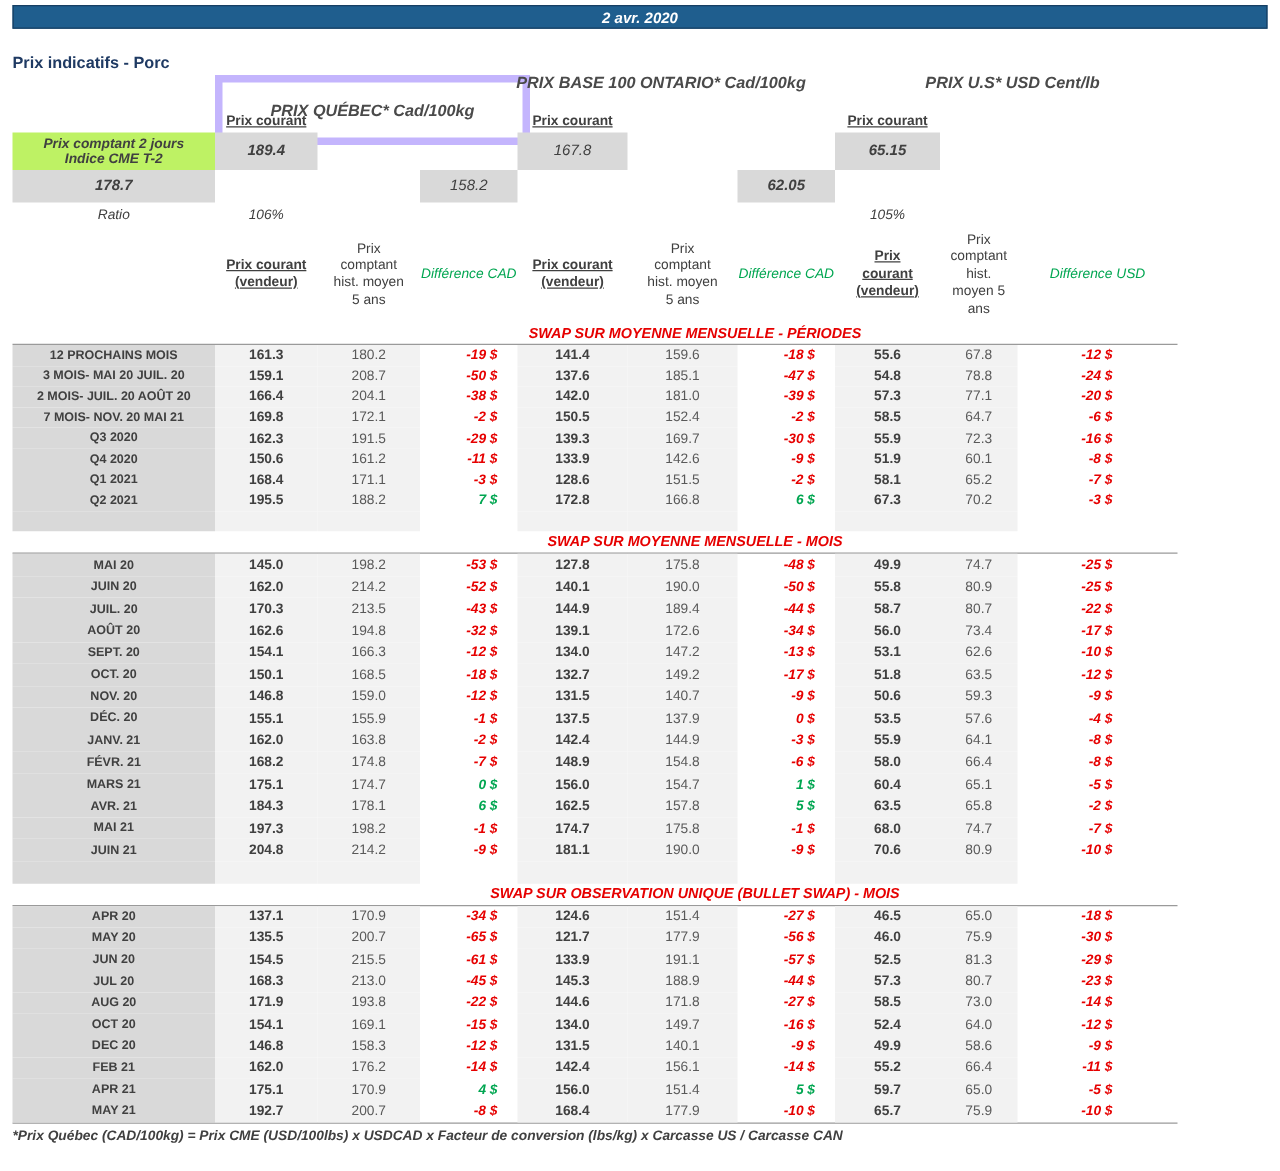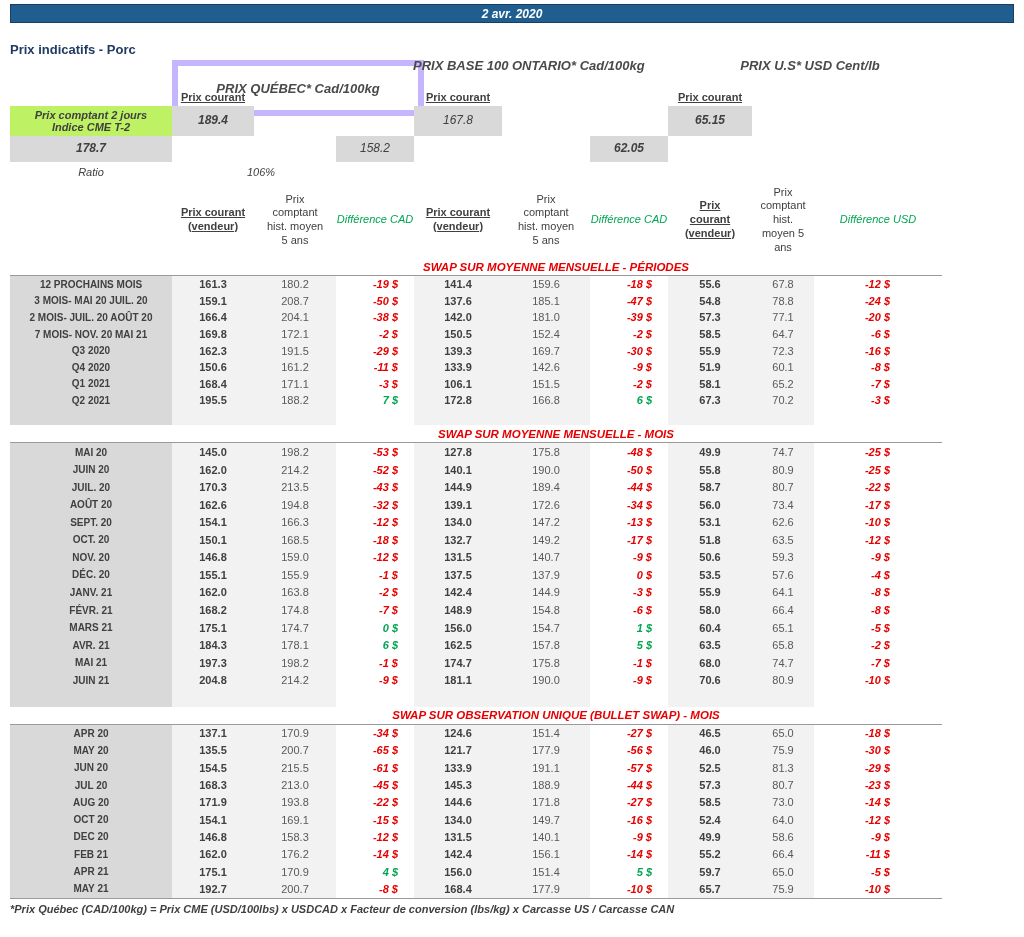--- a/index.html
+++ b/index.html
@@ -22,21 +22,21 @@
   .cell{display:flex;align-items:center;justify-content:center;font-size:11px;line-height:1.1;}
 
   .pc-row{height:18px;}
   .pc{font-weight:bold;text-decoration:underline;color:#404040;}
 
   .spot-r1{height:30px;}
   .spot-r2{height:26px;}
   .spot-lab{background:#bef264;font-weight:bold;font-style:italic;flex-direction:column;}
   .spot-val{background:#d9d9d9;font-style:italic;font-size:12px;}
   .b{font-weight:bold;}
-  .ratio-row{height:20px;gap:48px;}
+  .ratio-row{height:20px;}
   .it{font-style:italic;}
 
   .headers{height:76px;}
   .hdr{text-align:center;line-height:1.25;}
   .hdr .u{text-decoration:underline;font-weight:bold;}
   .hdr-hist span{display:inline-block;width:64px;}
   .hdr-hist-us span{display:inline-block;width:48px;}
   .hdr-cour-us span{display:inline-block;width:56px;text-decoration:underline;font-weight:bold;}
   .diff-hdr{color:#00a651;font-style:italic;}
 
@@ -227,21 +227,21 @@
             <div class="cell d neg">-9 $</div>
             <div class="cell v pairbg">51.9</div>
             <div class="cell h pairbg">60.1</div>
             <div class="cell d us neg">-8 $</div>
           </div>
           <div class="grid row">
             <div class="cell lab">Q1 2021</div>
             <div class="cell v pairbg">168.4</div>
             <div class="cell h pairbg">171.1</div>
             <div class="cell d neg">-3 $</div>
-            <div class="cell v pairbg">106.1</div>
+            <div class="cell v pairbg">128.6</div>
             <div class="cell h pairbg">151.5</div>
             <div class="cell d neg">-2 $</div>
             <div class="cell v pairbg">58.1</div>
             <div class="cell h pairbg">65.2</div>
             <div class="cell d us neg">-7 $</div>
           </div>
           <div class="grid row">
             <div class="cell lab">Q2 2021</div>
             <div class="cell v pairbg">195.5</div>
             <div class="cell h pairbg">188.2</div>

